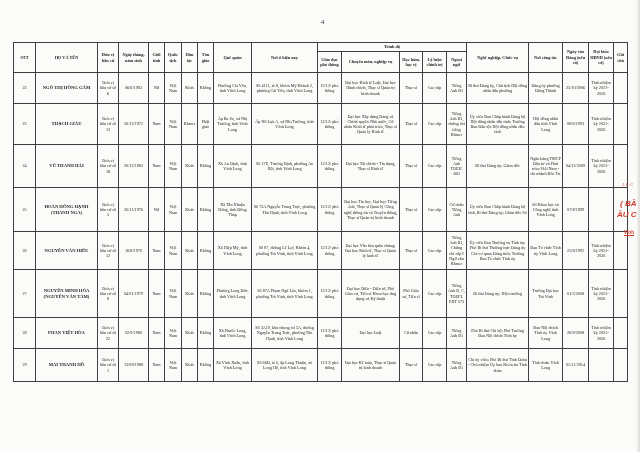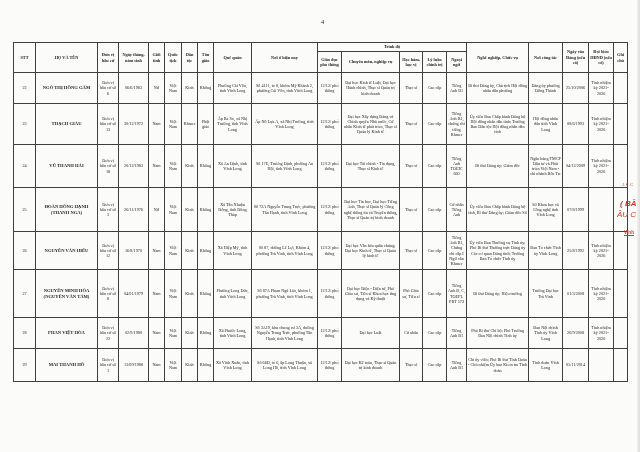--- a/index.html
+++ b/index.html
@@ -38,21 +38,21 @@
   tbody tr:nth-child(2){height:41px;}
   tbody tr:nth-child(3){height:43px;}
   tbody tr:nth-child(4){height:44px;}
   tbody tr:nth-child(5){height:38px;}
   tbody tr:nth-child(6){height:48px;}
   tbody tr:nth-child(7){height:31px;}
   tbody tr:nth-child(8){height:33px;}
   .stamp{position:absolute;color:#cf3a2d;font-family:"Liberation Sans",sans-serif;white-space:nowrap;}
   .stamp.f1{top:183px;left:622px;font-size:3.8px;letter-spacing:0.4px;}
   .stamp.f2{top:199px;left:620px;font-size:8px;font-weight:bold;font-style:italic;text-align:center;}
-  .stamp.f3{top:210px;left:617px;font-size:8px;font-weight:normal;font-style:italic;}
+  .stamp.f3{top:210px;left:617px;font-size:8px;font-weight:bold;font-style:italic;}
   .stamp.f4{top:230px;left:624px;font-size:4.6px;font-weight:bold;border-bottom:0.8px solid #cf3a2d;}
 </style>
 </head>
 <body>
 
 <div class="page-num">4</div>
 
 <table class="roster">
   <colgroup>
     <col style="width:22px">

